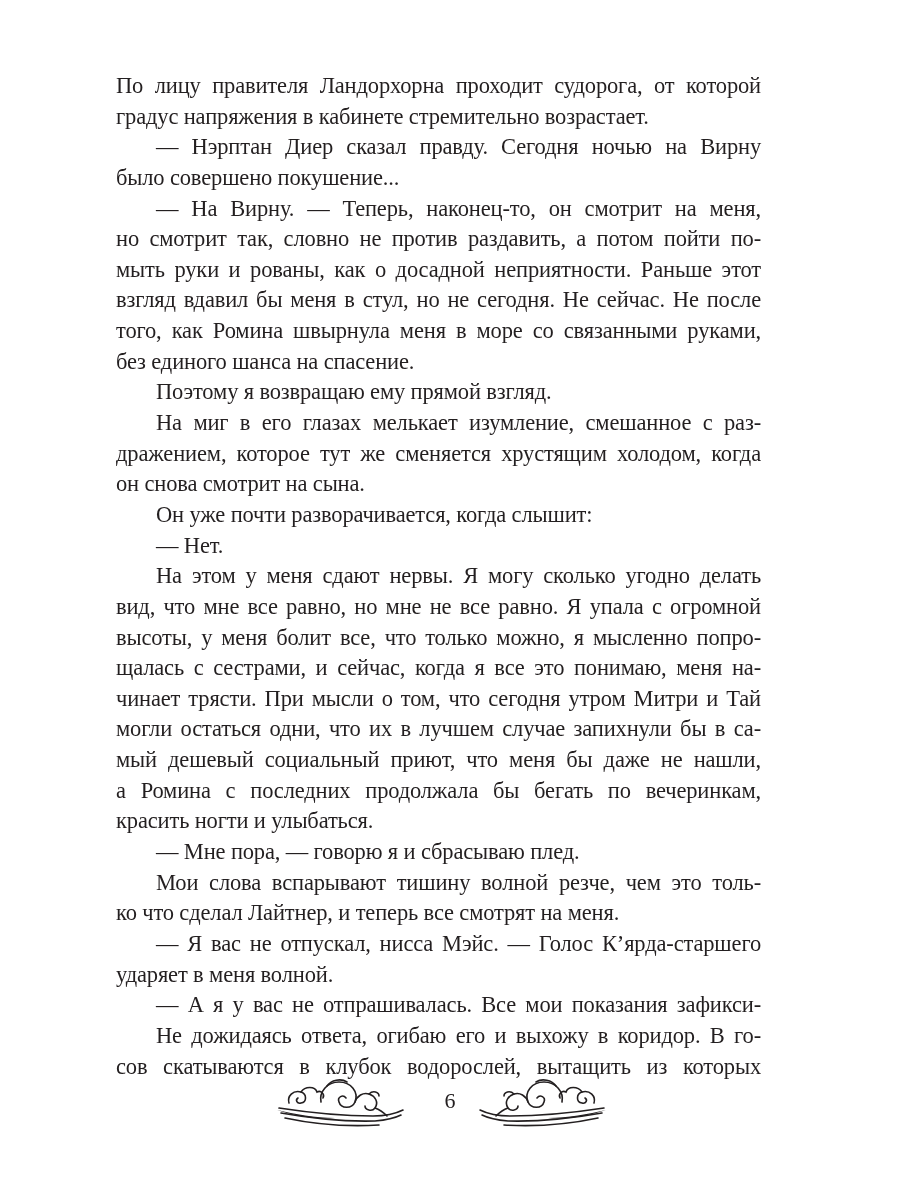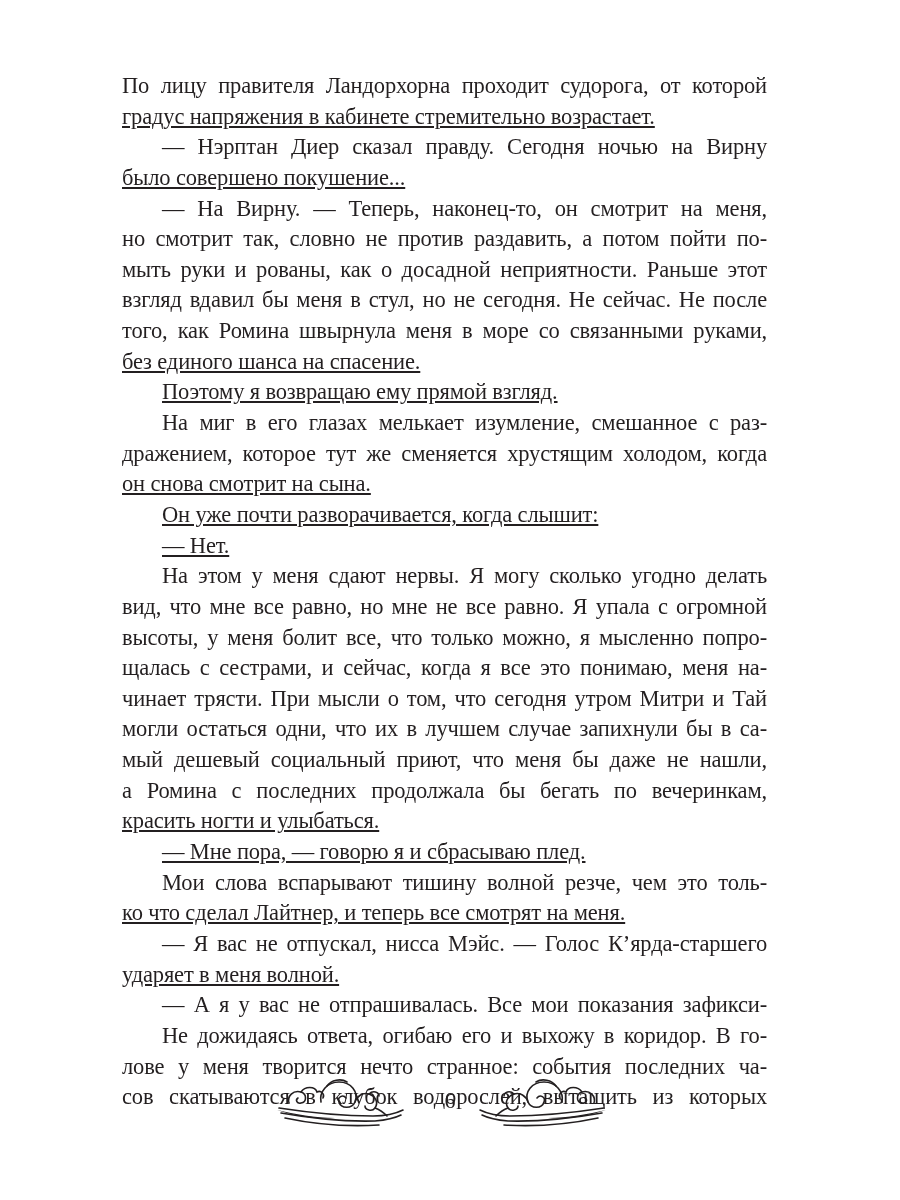--- a/index.html
+++ b/index.html
@@ -16,36 +16,36 @@
       color: #231f20;
     }
     .page {
       position: absolute;
       left: 0; top: 0;
       width: 900px; height: 1200px;
       background: #ffffff;
     }
     .text-block {
       position: absolute;
-      left: 122px;
+      left: 116px;
       top: 71px;
       width: 645px;
     }
     .line {
       display: block;
       height: 30.65px;
       line-height: 30.65px;
       font-size: 22.5px;
       white-space: nowrap;
       text-align: justify;
       text-align-last: justify;
       letter-spacing: -0.15px;
     }
     .line.indent { padding-left: 40px; }
-    .line.last { text-align-last: left; text-decoration: underline; }
+    .line.last { text-align-last: left; }
     .footer {
       position: absolute;
       left: 0;
       top: 1072px;
       width: 900px;
       height: 60px;
     }
     .ornament {
       position: absolute;
       top: 0;
@@ -94,21 +94,20 @@
       <span class="line">мый дешевый социальный приют, что меня бы даже не нашли,</span>
       <span class="line">а Ромина с последних продолжала бы бегать по вечеринкам,</span>
       <span class="line last">красить ногти и улыбаться.</span>
       <span class="line indent last">— Мне пора, — говорю я и сбрасываю плед.</span>
       <span class="line indent">Мои слова вспарывают тишину волной резче, чем это толь-</span>
       <span class="line last">ко что сделал Лайтнер, и теперь все смотрят на меня.</span>
       <span class="line indent">— Я вас не отпускал, нисса Мэйс. — Голос К’ярда-старшего</span>
       <span class="line last">ударяет в меня волной.</span>
       <span class="line indent">— А я у вас не отпрашивалась. Все мои показания зафикси-</span>
       <span class="line indent">Не дожидаясь ответа, огибаю его и выхожу в коридор. В го-</span>
-      <span class="line">лове у меня творится нечто странное: события последних ча-</span>
       <span class="line">сов скатываются в клубок водорослей, вытащить из которых</span>
     </div>
 
   <div class="footer">
     <svg class="ornament left" viewBox="0 0 130 60" xmlns="http://www.w3.org/2000/svg">
       <g fill="none" stroke="#231f20" stroke-width="1.6" stroke-linecap="round">
         <path d="M4 36 C30 40 60 44 98 44 C110 44 120 42 128 38"></path>
         <path d="M6 41 C34 46 64 50 100 49 C112 48 120 46 126 43"></path>
         <path d="M10 46 C38 52 70 55 104 53"></path>
         <path d="M14 31 C12 24 18 18 26 20 C32 22 32 30 26 31 C22 32 20 28 23 26"></path>

